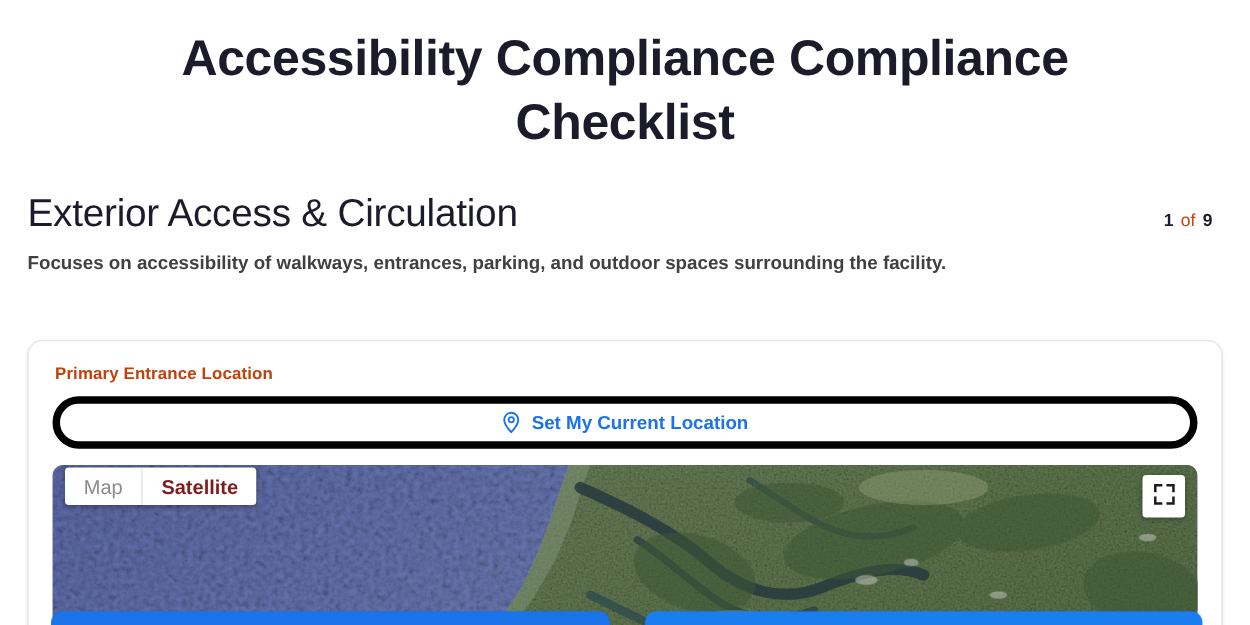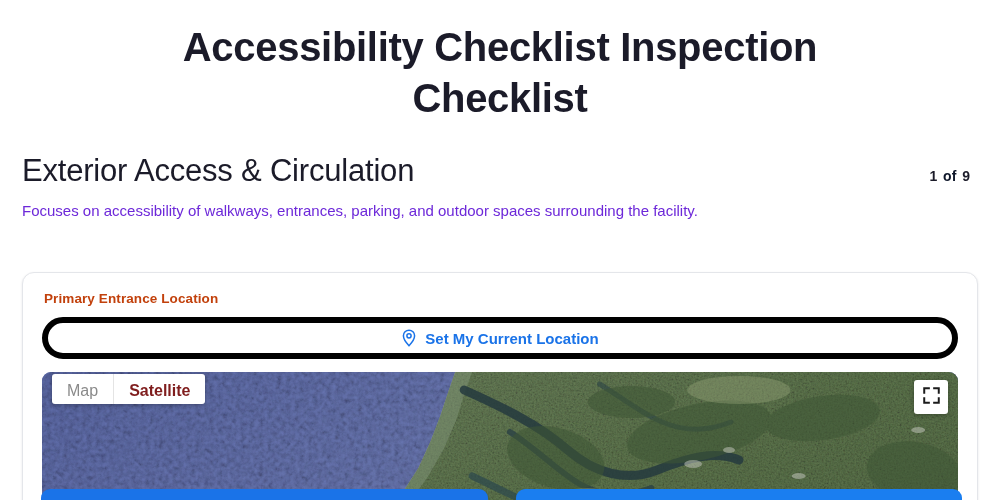--- a/index.html
+++ b/index.html
@@ -49,30 +49,31 @@
     font-size: 14px;
     color: #6b7280;
     white-space: nowrap;
     padding-bottom: 5px;
   }
   .section-counter .num {
     font-weight: bold;
     color: #1b1b29;
   }
   .section-counter .of {
-    font-weight: bold;
-    color: #0f172a;
+    font-weight: normal;
+    color: #c2410c;
     margin: 0 2px;
   }
   .section-desc {
     margin: 0;
     padding: 11px 30px 0 22px;
     font-size: 15px;
     line-height: 1.45;
-    color: #6d28d9;
+    color: #404040;
+    font-weight: bold;
   }
 
   
   .card {
     position: absolute;
     left: 22px;
     top: 272px;
     width: 956px;
     min-height: 240px;
     background: #ffffff;
@@ -188,21 +189,21 @@
     white-space: nowrap;
     padding: 0;
   }
   .action-btn.secondary { background: #1a7ef0; }
 </style>
 </head>
 <body>
 
 <div class="page">
 
-  <h1 class="page-title">Accessibility Checklist Inspection Checklist</h1>
+  <h1 class="page-title">Accessibility Compliance Compliance Checklist</h1>
 
   <div class="section-head">
     <h2 class="section-title">Exterior Access &amp; Circulation</h2>
     <div class="section-counter">
       <span class="num">1</span>
       <span class="of">of</span>
       <span class="num">9</span>
     </div>
   </div>
 

